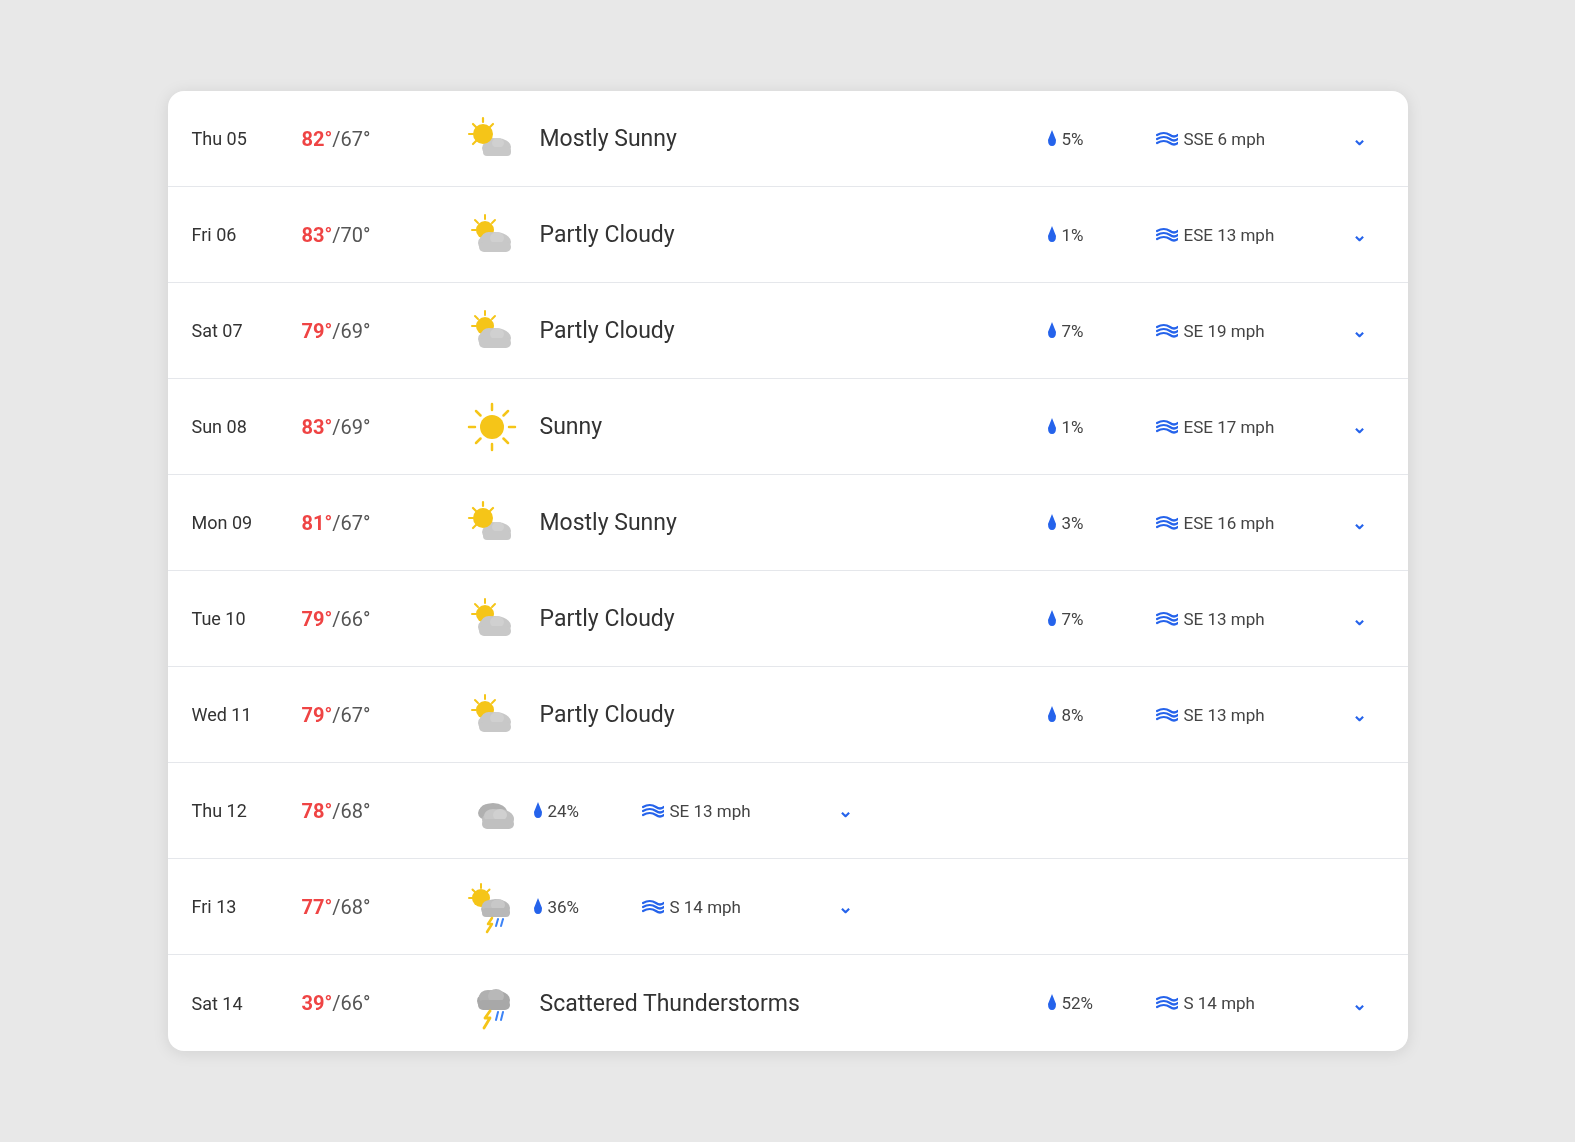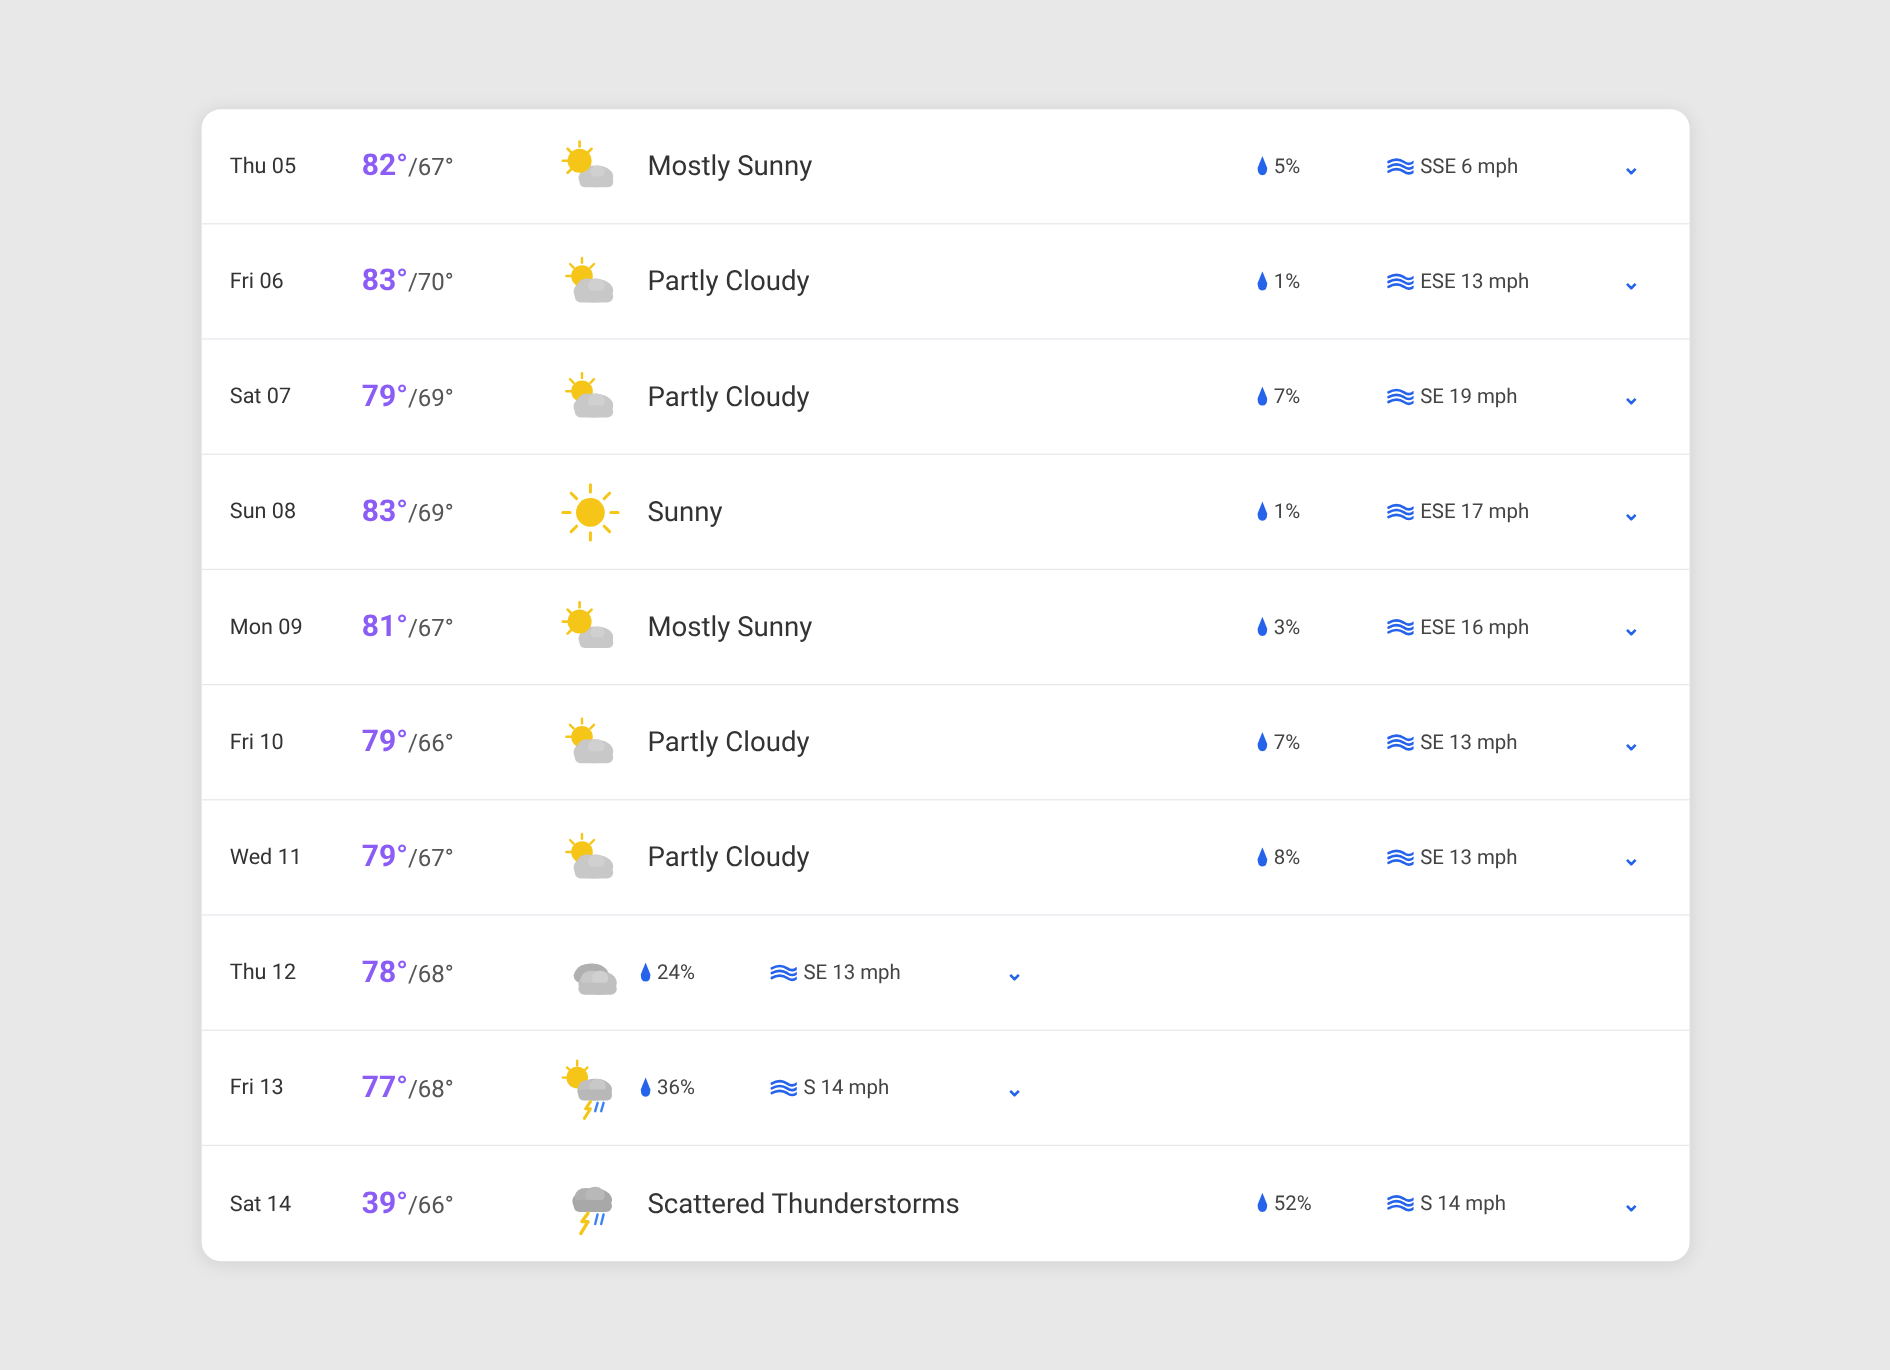--- a/index.html
+++ b/index.html
@@ -32,23 +32,23 @@
       width: 110px;
       font-size: 18px;
       color: #333;
       flex-shrink: 0;
     }
     .col-temp {
       width: 150px;
       flex-shrink: 0;
     }
     .temp-high {
-      font-size: 25px;
+      font-size: 20px;
       font-weight: 700;
-      color: #8b5cf6;
+      color: #ef4444;
     }
     .temp-low {
       font-size: 20px;
       font-weight: 400;
       color: #555;
     }
     .col-icon {
       width: 80px;
       flex-shrink: 0;
       display: flex;
@@ -303,21 +303,21 @@
     <path d="M1 8 Q8 4 14 8 Q18 11 22 8" stroke="#2563eb" stroke-width="2.2" fill="none" stroke-linecap="round"></path>
     <path d="M1 12 Q8 8 14 12 Q18 15 22 12" stroke="#2563eb" stroke-width="2.2" fill="none" stroke-linecap="round"></path>
   </svg>
       <span>ESE 16 mph</span>
     </div>
     <div class="col-chevron">
       <span class="chevron">⌄</span>
     </div>
   </div>
     <div class="weather-row">
-    <div class="col-date">Fri 10</div>
+    <div class="col-date">Tue 10</div>
     <div class="col-temp">
       <span class="temp-high">79°</span><span class="temp-low">/66°</span>
     </div>
     <div class="col-icon">
       <svg viewBox="0 0 54 54" class="weather-icon" xmlns="http://www.w3.org/2000/svg">
 
     <circle cx="20" cy="22" r="9" fill="#f5c518"></circle>
     <g stroke="#f5c518" stroke-width="2" stroke-linecap="round">
       <line x1="20" y1="7" x2="20" y2="11"></line>
       <line x1="7" y1="22" x2="11" y2="22"></line>

